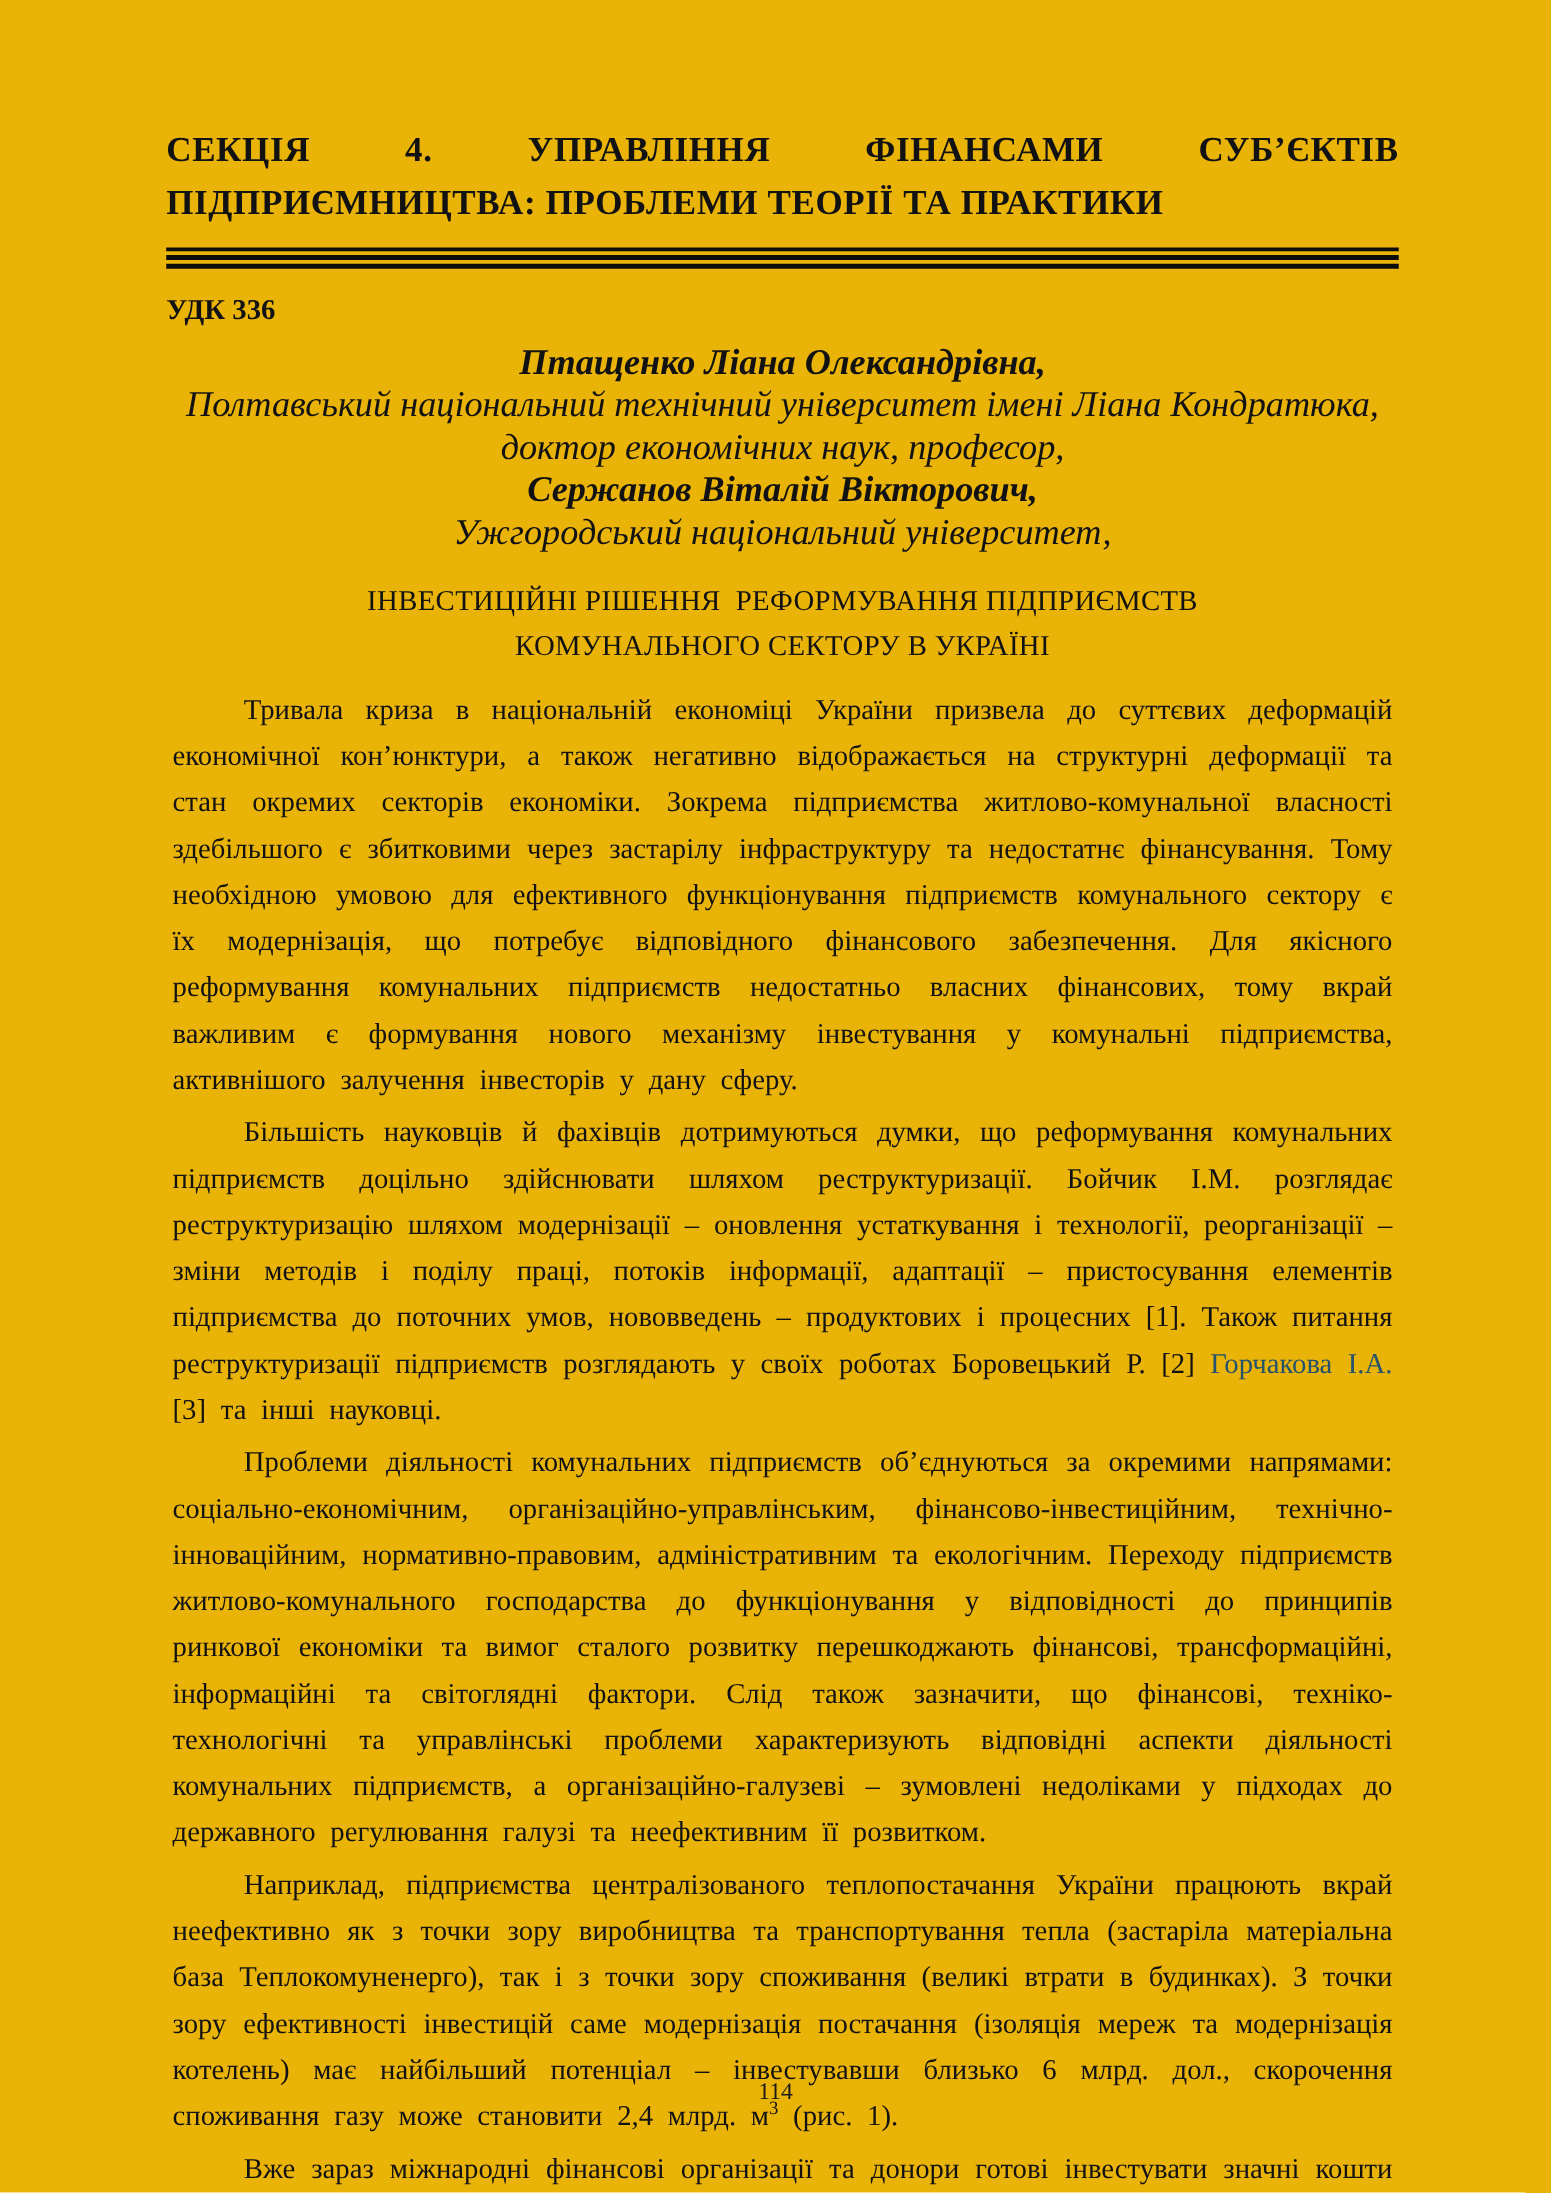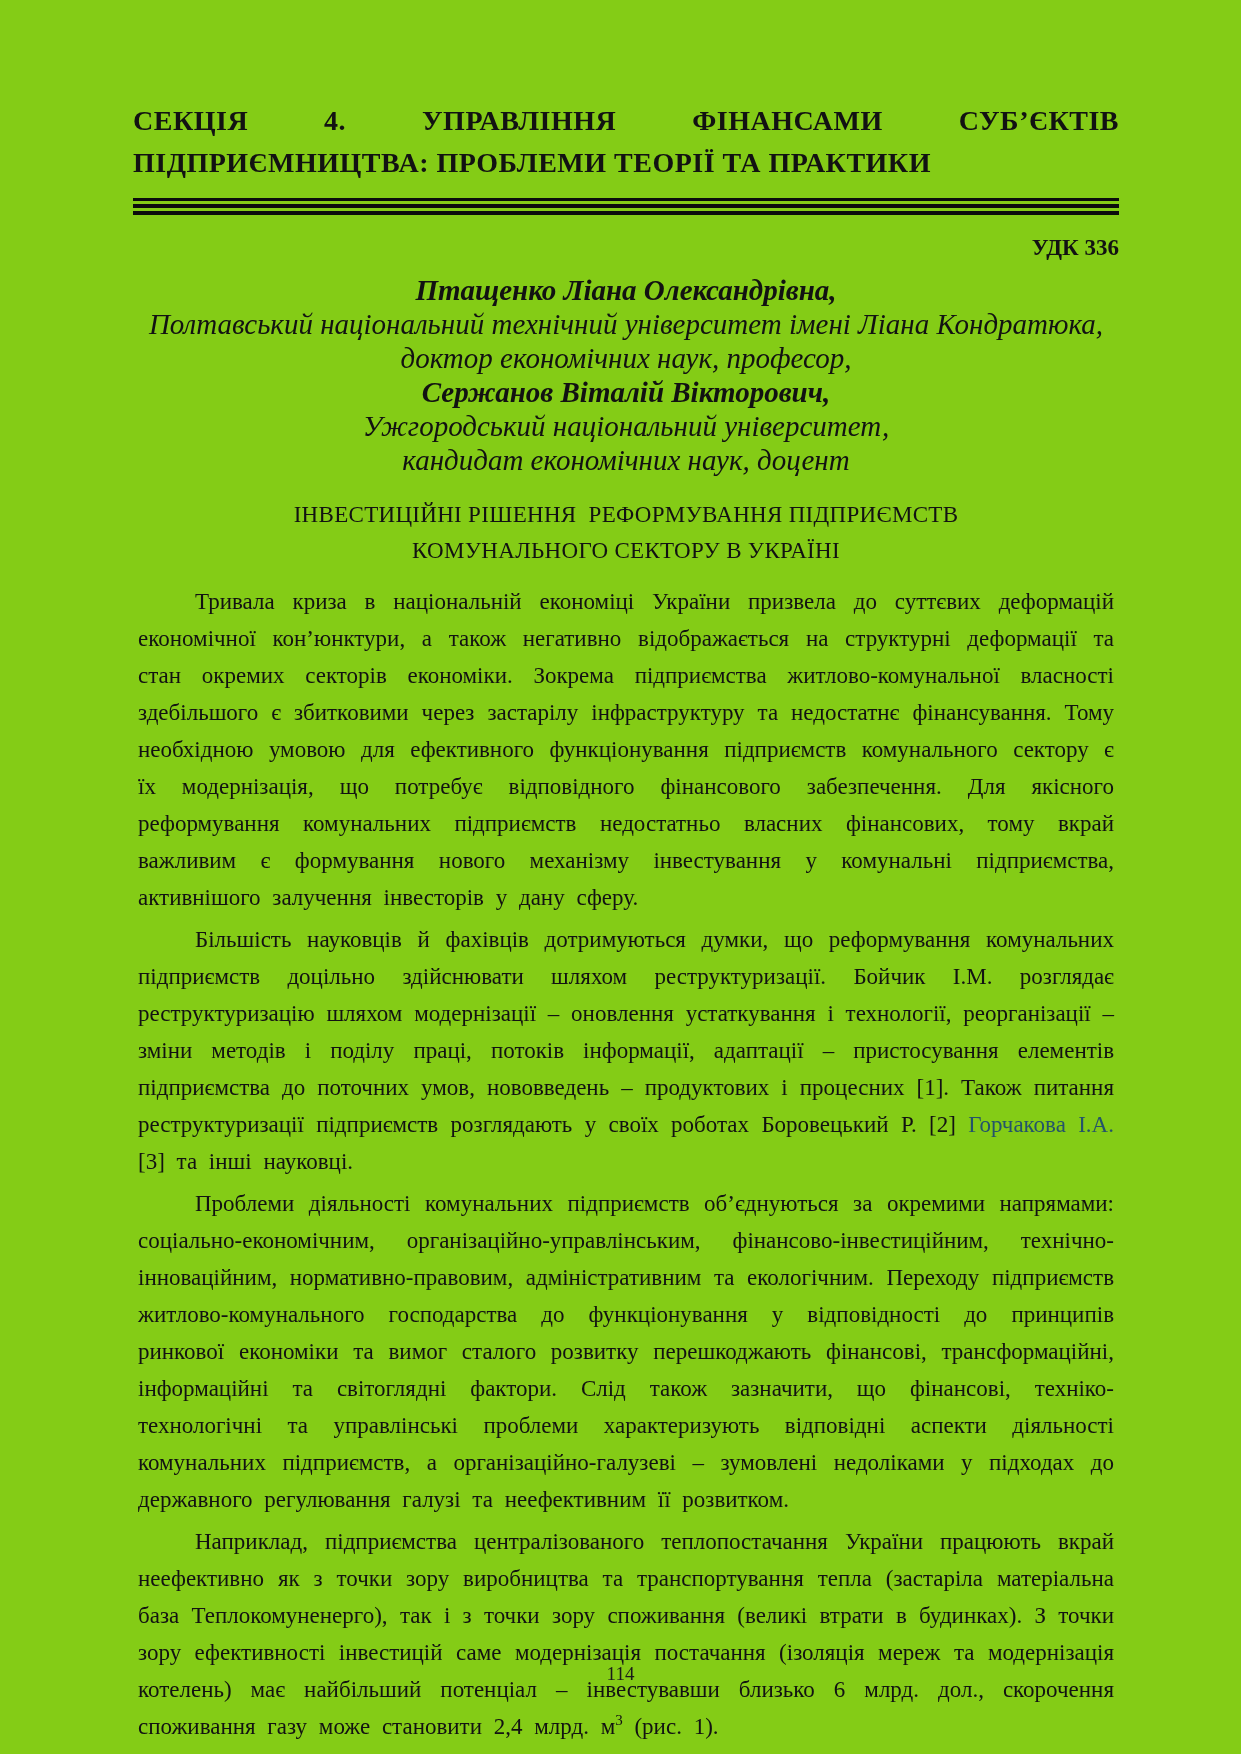--- a/index.html
+++ b/index.html
@@ -4,21 +4,21 @@
 <style>
   html, body {
     margin: 0;
     padding: 0;
     background: #ffffff;
   }
   .page {
     position: relative;
     width: 1241px;
     height: 1754px;
-    background: #84cc16;
+    background: #eab308;
     color: #121212;
     font-family: "Liberation Serif", "DejaVu Serif", serif;
     box-sizing: border-box;
     padding: 100px 122px 0 133px;
     overflow: hidden;
   }
   
   .section-header {
     font-weight: bold;
     font-size: 28px;
@@ -42,21 +42,20 @@
   }
   .rule .r1 { height: 3px; margin-bottom: 3px; }
   .rule .r2 { height: 4px; margin-bottom: 3px; }
   .rule .r3 { height: 4px; }
   
   .udc {
     margin: 18px 0 0 0;
     font-weight: bold;
     font-size: 23px;
     line-height: 30px;
-    text-align: right;
   }
   
   .authors {
     margin-top: 10px;
     text-align: center;
     font-style: italic;
     font-size: 29px;
     line-height: 34px;
   }
   .authors p { margin: 0; }
@@ -119,21 +118,20 @@
   </div>
 
   <p class="udc">УДК 336</p>
 
   <div class="authors">
     <p class="a-name">Птащенко Ліана Олександрівна,</p>
     <p class="a-aff">Полтавський національний технічний університет імені Ліана Кондратюка,</p>
     <p class="a-aff">доктор економічних наук, професор,</p>
     <p class="a-name">Сержанов Віталій Вікторович,</p>
     <p class="a-aff">Ужгородський національний університет,</p>
-    <p class="a-aff">кандидат економічних наук, доцент</p>
   </div>
 
   <div class="art-title">
     <span>ІНВЕСТИЦІЙНІ РІШЕННЯ&nbsp; РЕФОРМУВАННЯ ПІДПРИЄМСТВ</span><br>
     <span>КОМУНАЛЬНОГО СЕКТОРУ В УКРАЇНІ</span>
   </div>
 
   <div class="body-text">
     <p class="body-p">Тривала криза в національній економіці України призвела до суттєвих деформацій економічної кон’юнктури, а також негативно відображається на структурні деформації та стан окремих секторів економіки. Зокрема підприємства житлово-комунальної власності здебільшого є збитковими через застарілу інфраструктуру та недостатнє фінансування. Тому необхідною умовою для ефективного функціонування підприємств комунального сектору є їх модернізація, що потребує відповідного фінансового забезпечення. Для якісного реформування комунальних підприємств недостатньо власних фінансових, тому вкрай важливим є формування нового механізму інвестування у комунальні підприємства, активнішого залучення інвесторів у дану сферу.</p>
     <p class="body-p"><span>Більшість науковців й фахівців дотримуються думки, що реформування комунальних підприємств доцільно здійснювати шляхом реструктуризації. Бойчик І.М. розглядає реструктуризацію шляхом модернізації – оновлення устаткування і технології, реорганізації – зміни методів і поділу праці, потоків інформації, адаптації – пристосування елементів підприємства до поточних умов, нововведень – продуктових і процесних [1]. Також питання реструктуризації підприємств розглядають у своїх роботах Боровецький Р. [2] </span><a class="link">Горчакова І.А.</a><span> [3] та інші науковці.</span></p>

